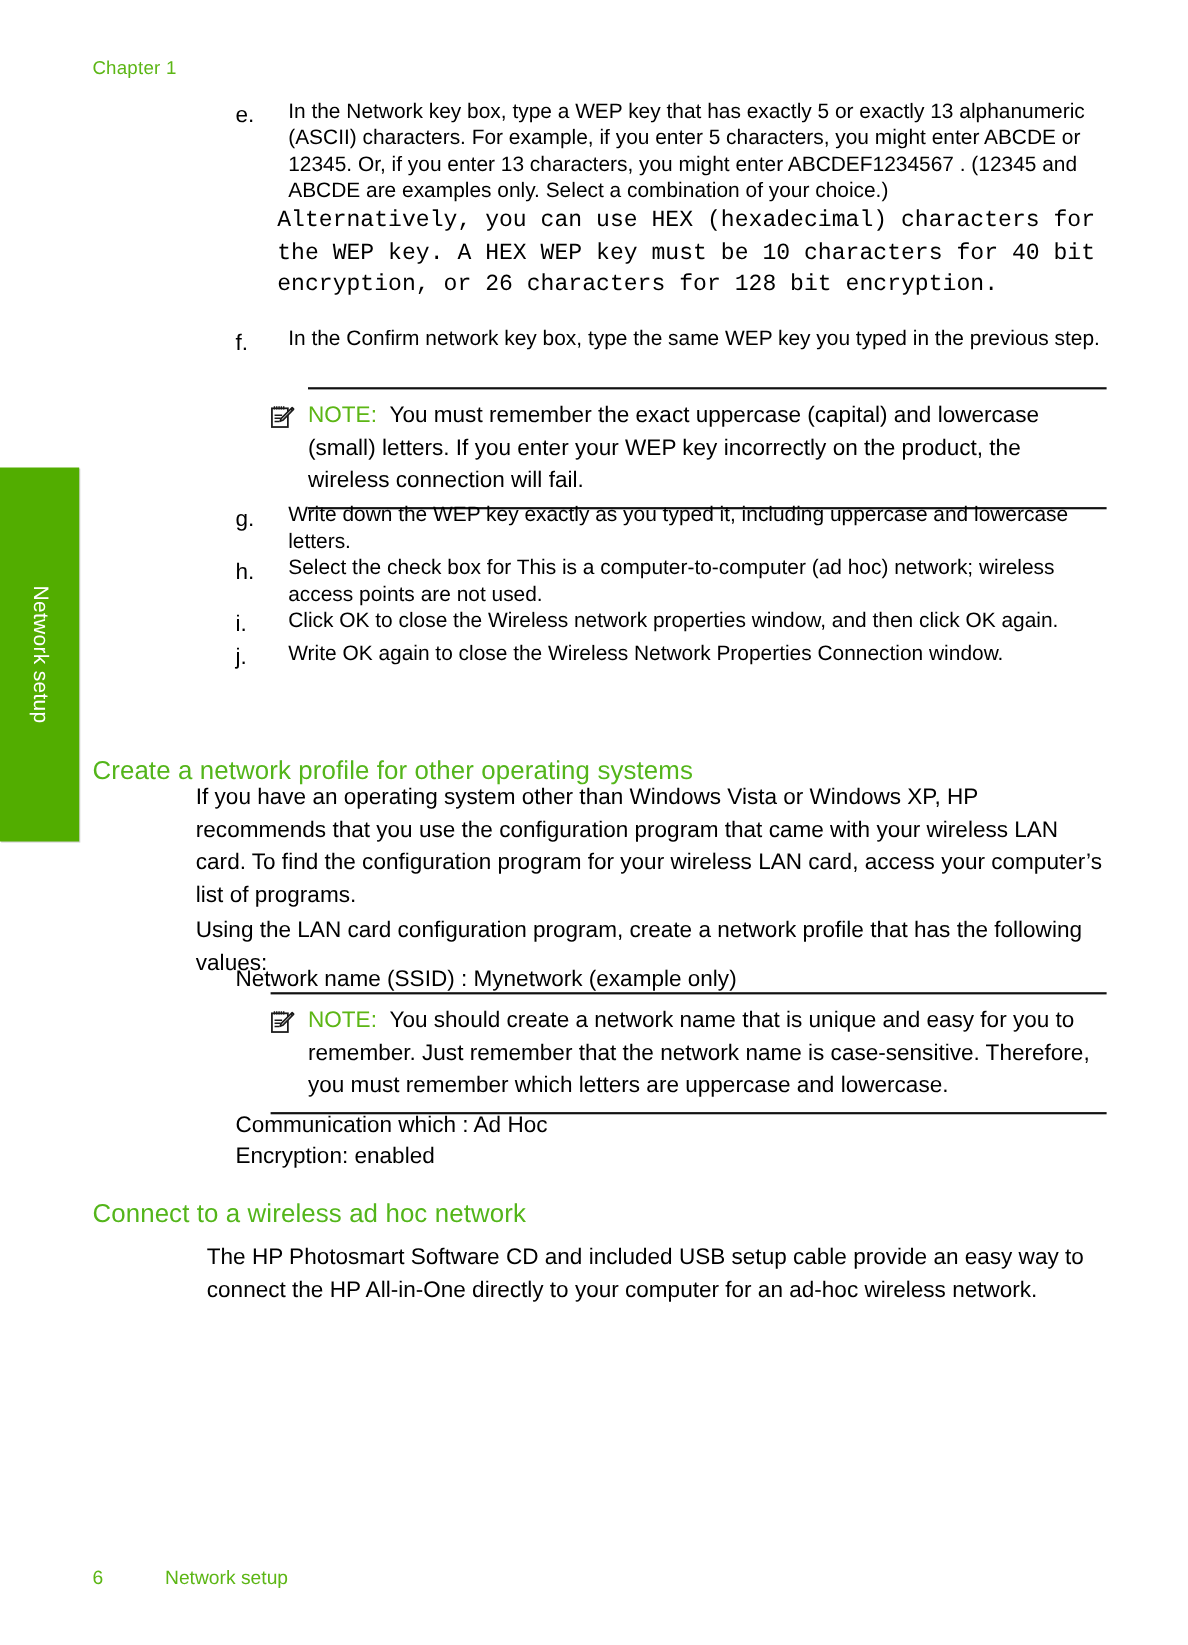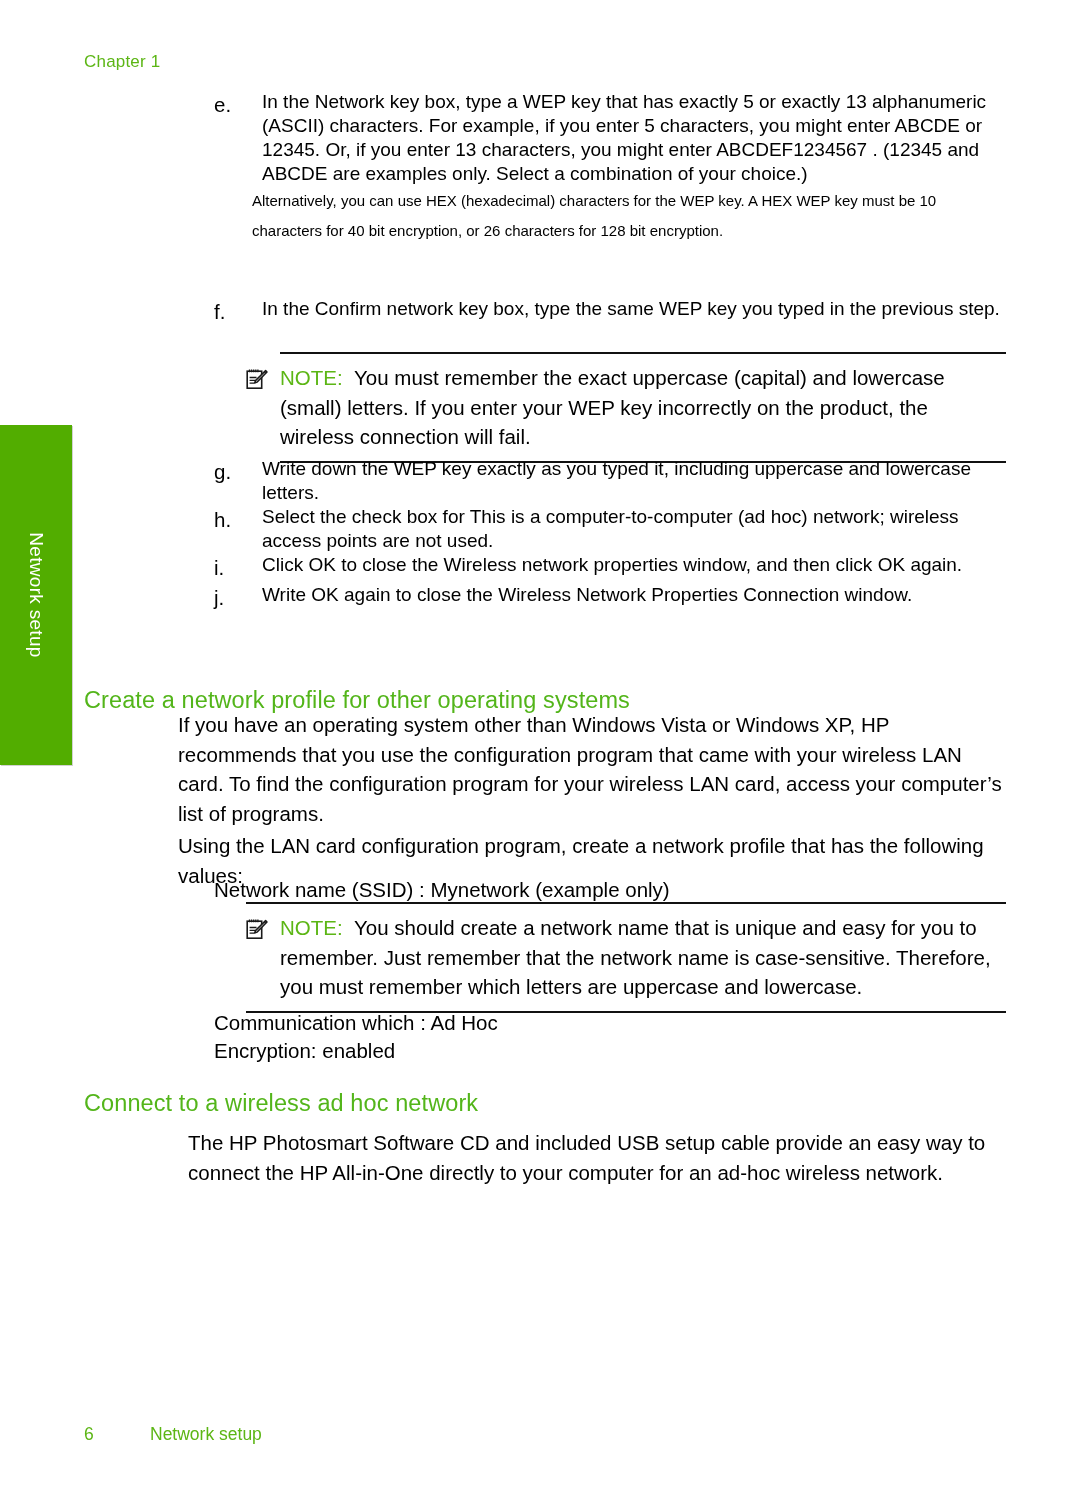--- a/index.html
+++ b/index.html
@@ -82,22 +82,23 @@
     line-height: 29.5px;
   }
   .alpha-body {
     flex: 1 1 auto;
     font-size: 19px;
     line-height: 24px;
     margin-left: 10px;
   }
   .cont-para {
     margin-left: 38px;
-    font-size: 15px;
-    line-height: 29.5px;
+    font-size: 21px;
+    line-height: 29.5px;
+    font-family: Liberation Mono, monospace;
   }
 
   
   .note {
     position: absolute;
     left: 246px;
     width: 760px;
   }
   .note-rule {
     border-top: 2.5px solid #111111;

